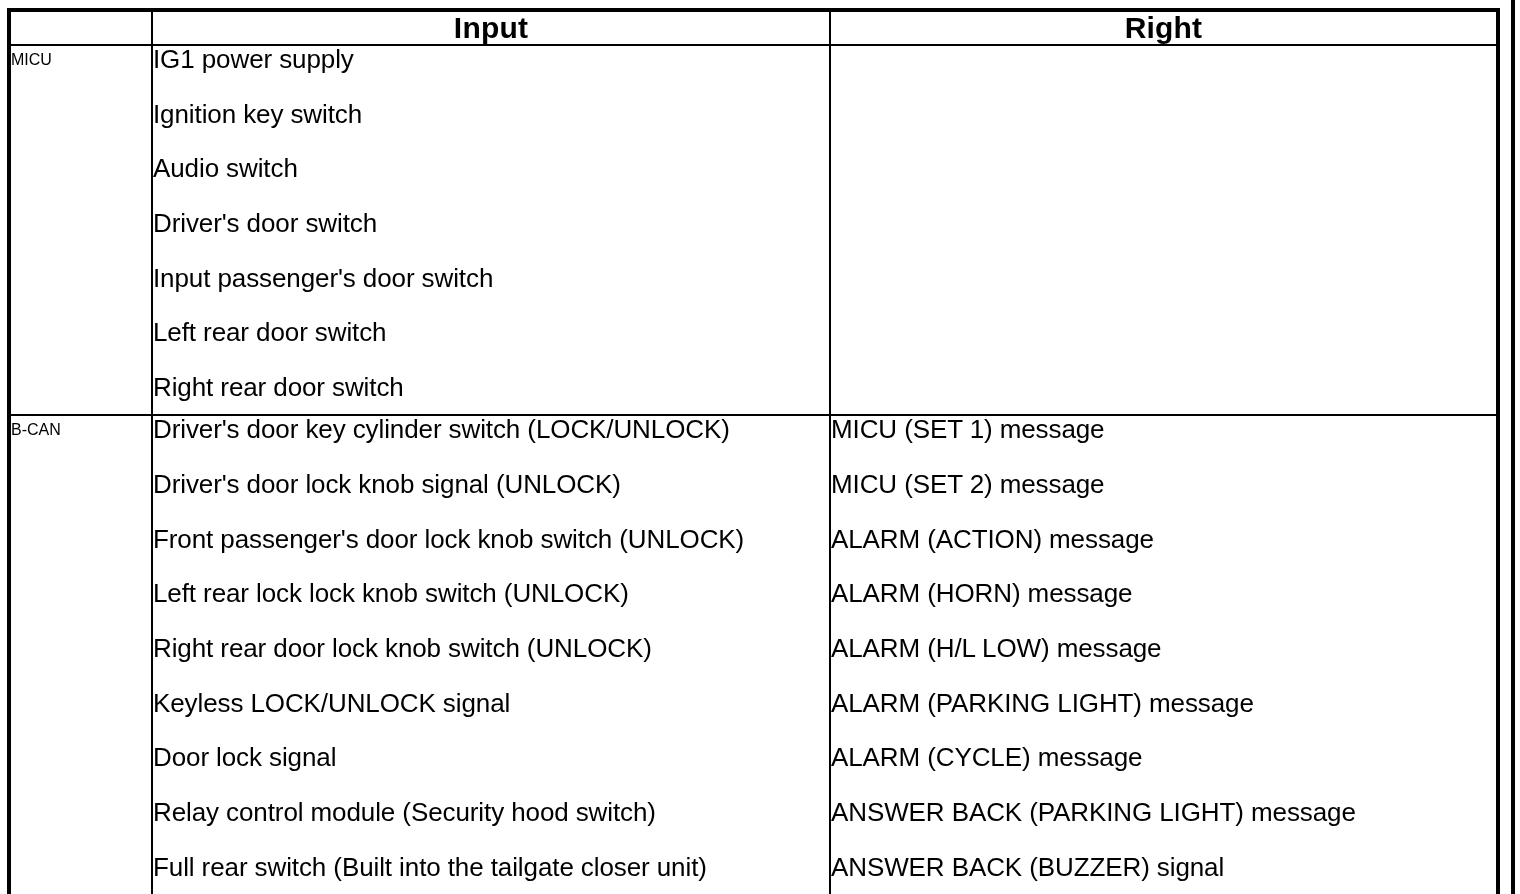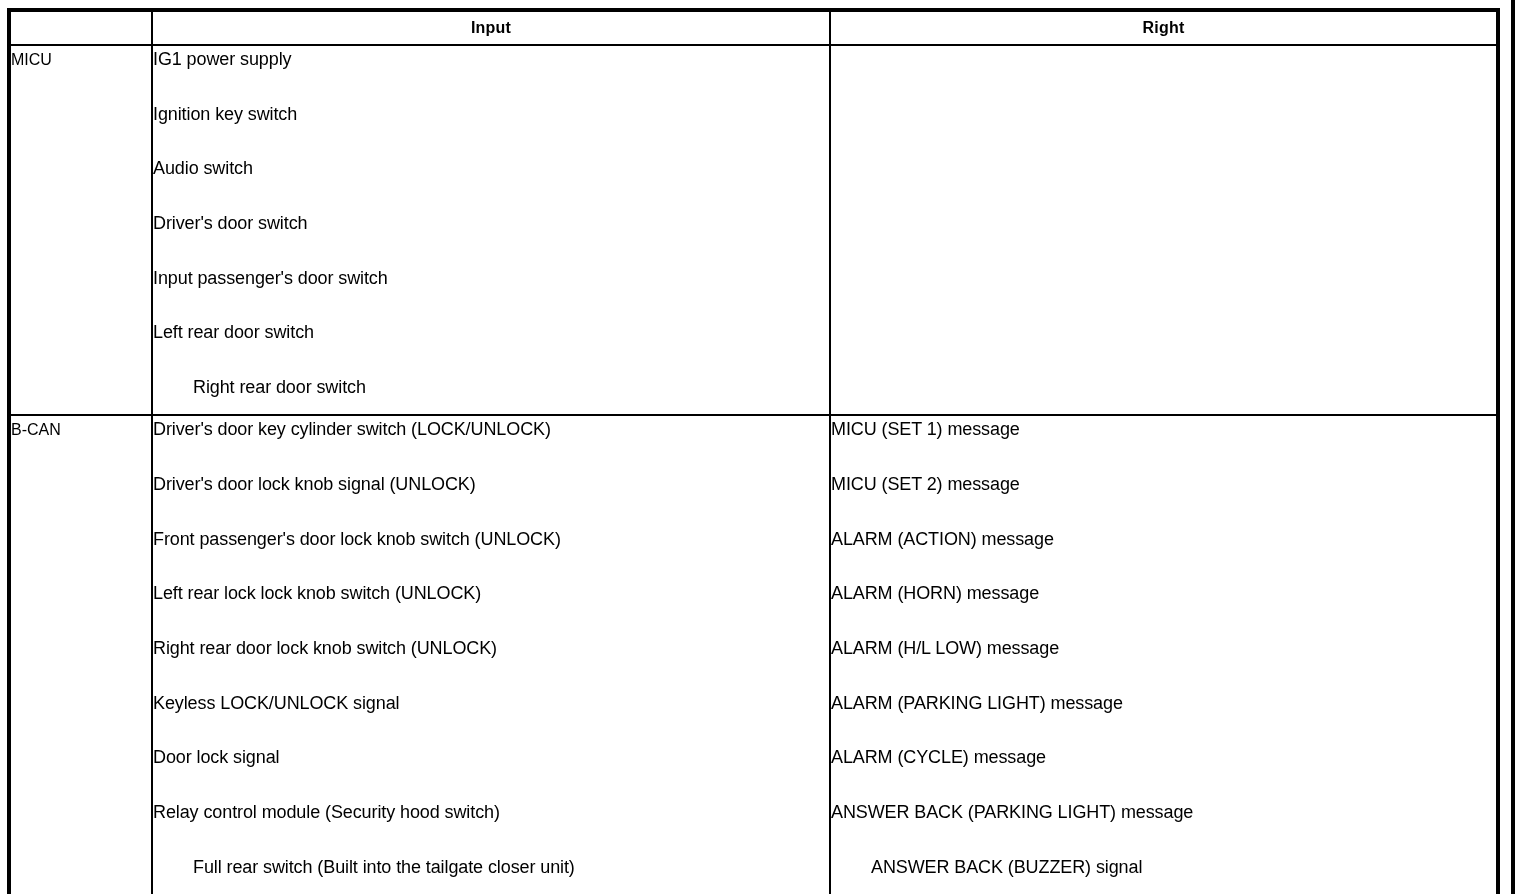--- a/index.html
+++ b/index.html
@@ -63,21 +63,21 @@
     border: 4px solid #000000;
   }
 
   
   .hdr-row th {
     height: 32px;
     border-bottom: 4px solid #000000;
   }
   .hdr-cell {
     text-align: center;
-    font-size: 16px;
+    font-size: 30px;
     font-weight: bold;
     line-height: 32px;
     letter-spacing: 0.2px;
     white-space: nowrap;
   }
   .hdr-blank {
     border-top: none;
   }
 
   
@@ -90,29 +90,28 @@
   .list-cell {
     padding: 6px 0 10px 5px;
   }
 
   .row-list {
     margin: 0;
     padding: 0;
     list-style: none;
   }
   .row-list li {
-    font-size: 18px;
+    font-size: 26px;
     line-height: 26px;
     height: 54.7px;
     white-space: nowrap;
     letter-spacing: -0.1px;
   }
   .row-list li:last-child {
     height: 40px;
-    padding-left: 40px;
   }
 
   
   .sect-micu .list-cell  { padding-top: 6px; }
   .sect-bcan .list-cell  { padding-top: 5px; }
 
   .sect-micu .src-cell,
   .sect-bcan .src-cell { font-size: 16px; }
 
   .empty-cell { }

